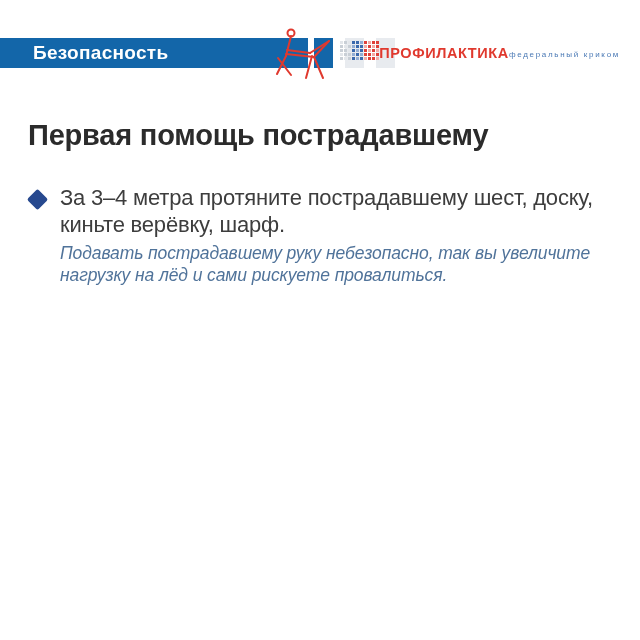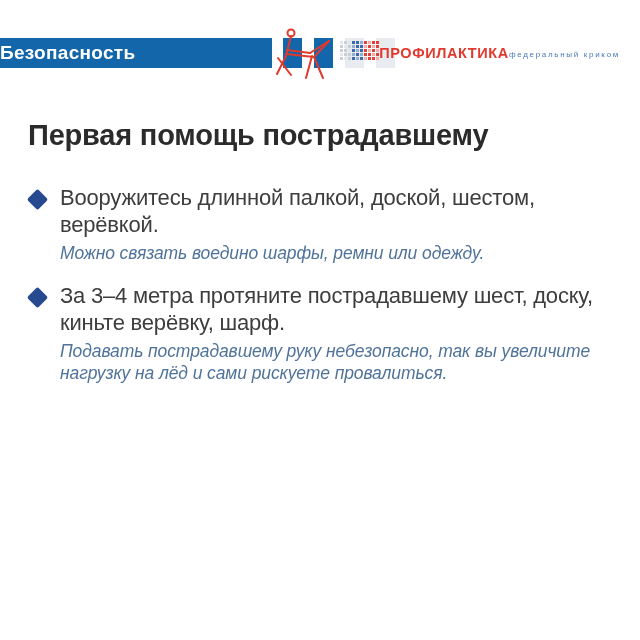--- a/index.html
+++ b/index.html
@@ -6,25 +6,25 @@
   body{
     width:640px;height:640px;
     background:#ffffff;
     font-family:"Liberation Sans", sans-serif;
     overflow:hidden;
     position:relative;
   }
   
   .header{position:relative;height:92px;}
   .banner{
-    position:absolute;left:0;top:38px;width:272px;height:30px;
+    position:absolute;left:0;top:38px;width:308px;height:30px;
     background:var(--banner_blue);
     color:var(--banner_label_white);
     font-weight:bold;font-size:19px;line-height:30px;
-    box-sizing:border-box;
+    padding-left:33px;box-sizing:border-box;
     letter-spacing:.3px;
   }
   .decor-squares{
     position:absolute;left:283px;top:38px;height:30px;
     display:flex;gap:12px;
   }
   .decor-squares .sq{width:19px;height:30px;}
   .logo{
     position:absolute;right:20px;top:26px;
     display:flex;align-items:center;gap:8px;
@@ -158,27 +158,20 @@
       <div class="brand-sub">федеральный криком</div>
     </div>
   </div>
 </div>
 
 <div class="main">
   <h1 class="page-title">Первая помощь пострадавшему</h1>
 
   <div class="bullets">
 
-    <div class="bullet">
-      <span class="diamond"></span>
-      <div class="bullet-body">
-        <p class="bullet-main">Вооружитесь длинной палкой, доской, шестом, верёвкой.</p>
-        <p class="bullet-note">Можно связать воедино шарфы, ремни или одежду.</p>
-      </div>
-    </div>
 
 
 
     <div class="bullet">
       <span class="diamond"></span>
       <div class="bullet-body">
         <p class="bullet-main">За 3–4 метра протяните пострадавшему шест, доску, киньте верёвку, шарф.</p>
         <p class="bullet-note">Подавать пострадавшему руку небезопасно, так вы увеличите нагрузку на лёд и сами рискуете провалиться.</p>
       </div>
     </div>

